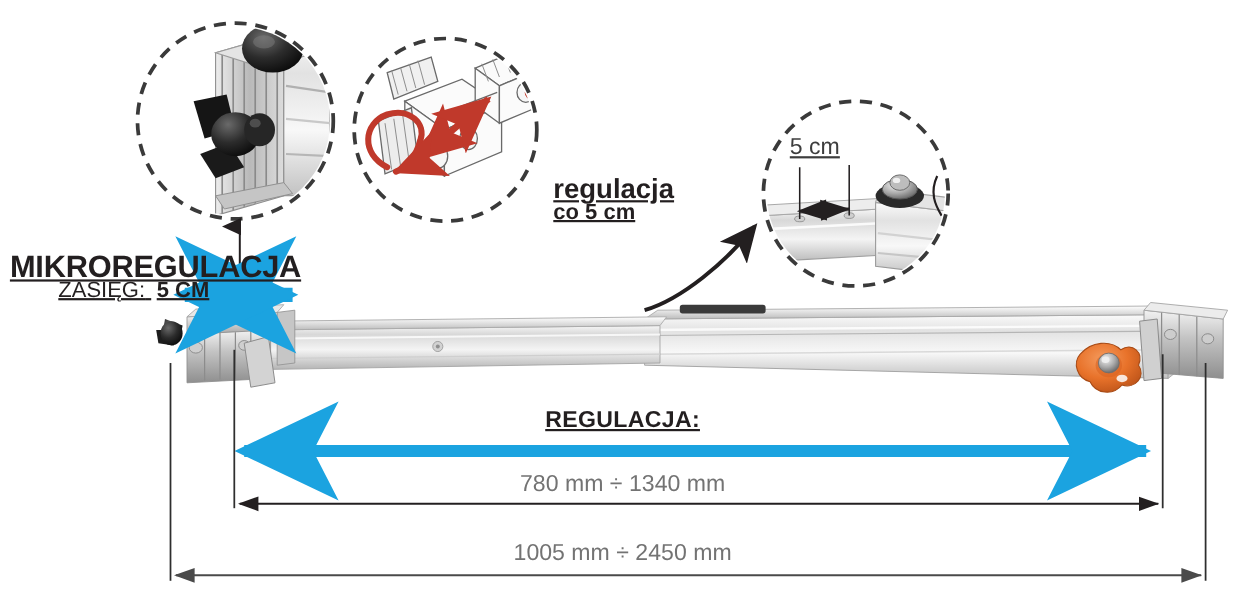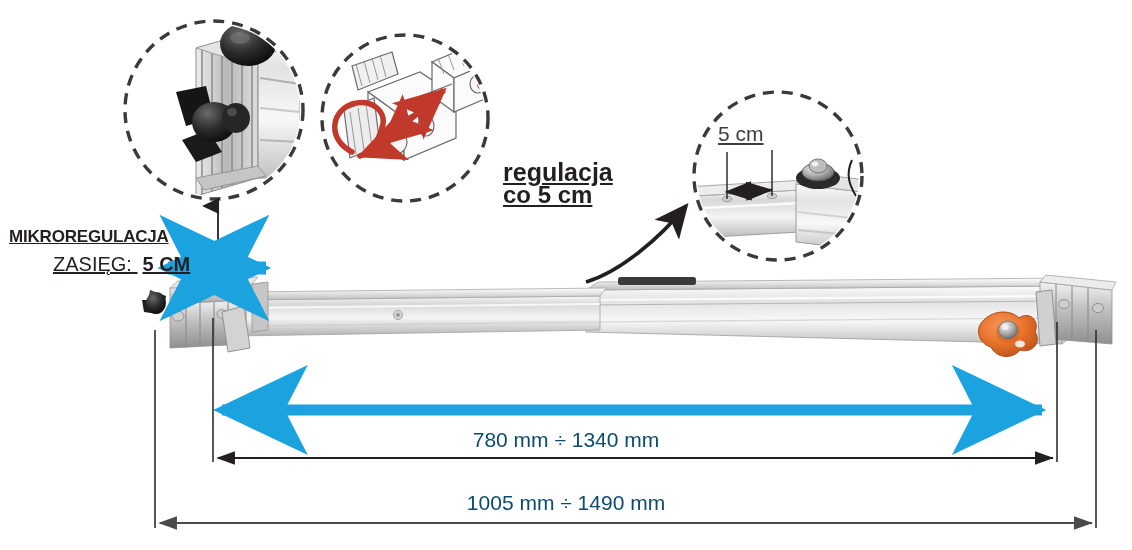--- a/index.html
+++ b/index.html
@@ -2,21 +2,21 @@
 <html><head>
 <meta charset="utf-8">
 <style>
   html,body{margin:0;padding:0;background:#ffffff;}
   body{width:1132px;height:550px;overflow:hidden;
        font-family:"Liberation Sans","DejaVu Sans",sans-serif;}
   #stage{position:relative;width:1132px;height:550px;background:#fff;}
   #stage svg{position:absolute;left:0;top:0;}
   .lbl{position:absolute;color:#231f20;white-space:nowrap;line-height:1.12;text-decoration:underline;}
   .lbl-bold{font-weight:bold;}
-  .dim{position:absolute;color:#0c4a6e;white-space:nowrap;font-weight:400;}
+  .dim{position:absolute;color:#737373;white-space:nowrap;font-weight:400;}
 </style>
 </head>
 <body>
 
 <div id="stage">
 
 <svg width="1132" height="550" viewBox="0 0 1132 550">
   <defs>
     <linearGradient id="barTop" x1="0" y1="0" x2="0" y2="1">
       <stop offset="0%" stop-color="#ffffff"></stop>
@@ -309,30 +309,31 @@
     <line x1="213" y1="318" x2="213" y2="462" stroke="#2e2e2e" stroke-width="1.6"></line>
     <line x1="1057" y1="322" x2="1057" y2="462" stroke="#2e2e2e" stroke-width="1.6"></line>
     <line x1="1096" y1="330" x2="1096" y2="528" stroke="#2e2e2e" stroke-width="1.6"></line>
 
     <line x1="218" y1="458" x2="1053" y2="458" stroke="#231f20" stroke-width="1.8" marker-start="url(#blkL)" marker-end="url(#blkR)"></line>
 
     <line x1="160" y1="523" x2="1092" y2="523" stroke="#4a4a4a" stroke-width="1.8" marker-start="url(#gryL)" marker-end="url(#gryR)"></line>
   </g>
 </svg>
 
-<div class="lbl lbl-bold" style="left:9px;top:227px;font-size:17px;letter-spacing:-0.2px;">MIKROREGULACJA</div>
+<div class="lbl lbl-bold" style="left:9px;top:227px;font-size:28px;letter-spacing:-0.2px;">MIKROREGULACJA</div>
 
 <div class="lbl" style="left:9px;top:253px;font-size:20px;margin-left:44px;">
   <span>ZASIĘG:</span>
   <span class="lbl-bold" style="margin-left:5px;">5 CM</span>
 </div>
 
 <div class="lbl lbl-bold" style="left:503px;top:158px;font-size:25px;">regulacja</div>
-<div class="lbl lbl-bold" style="left:503px;top:182px;font-size:24px;">co 5 cm</div>
+<div class="lbl lbl-bold" style="left:503px;top:182px;font-size:20px;">co 5 cm</div>
 
 <div class="lbl" style="left:718px;top:122px;font-size:21px;color:#3d3d3d;">5 cm</div>
 
+<div class="lbl lbl-bold" style="left:0;top:370px;width:1132px;text-align:center;font-size:21px;letter-spacing:0.3px;">REGULACJA:</div>
 
 <div class="dim" style="left:0;top:428px;width:1132px;text-align:center;font-size:21px;">780 mm ÷ 1340 mm</div>
 
-<div class="dim" style="left:0;top:491px;width:1132px;text-align:center;font-size:21px;">1005 mm ÷ 1490 mm</div>
+<div class="dim" style="left:0;top:491px;width:1132px;text-align:center;font-size:21px;">1005 mm ÷ 2450 mm</div>
 
 </div>
 
 </body></html>

